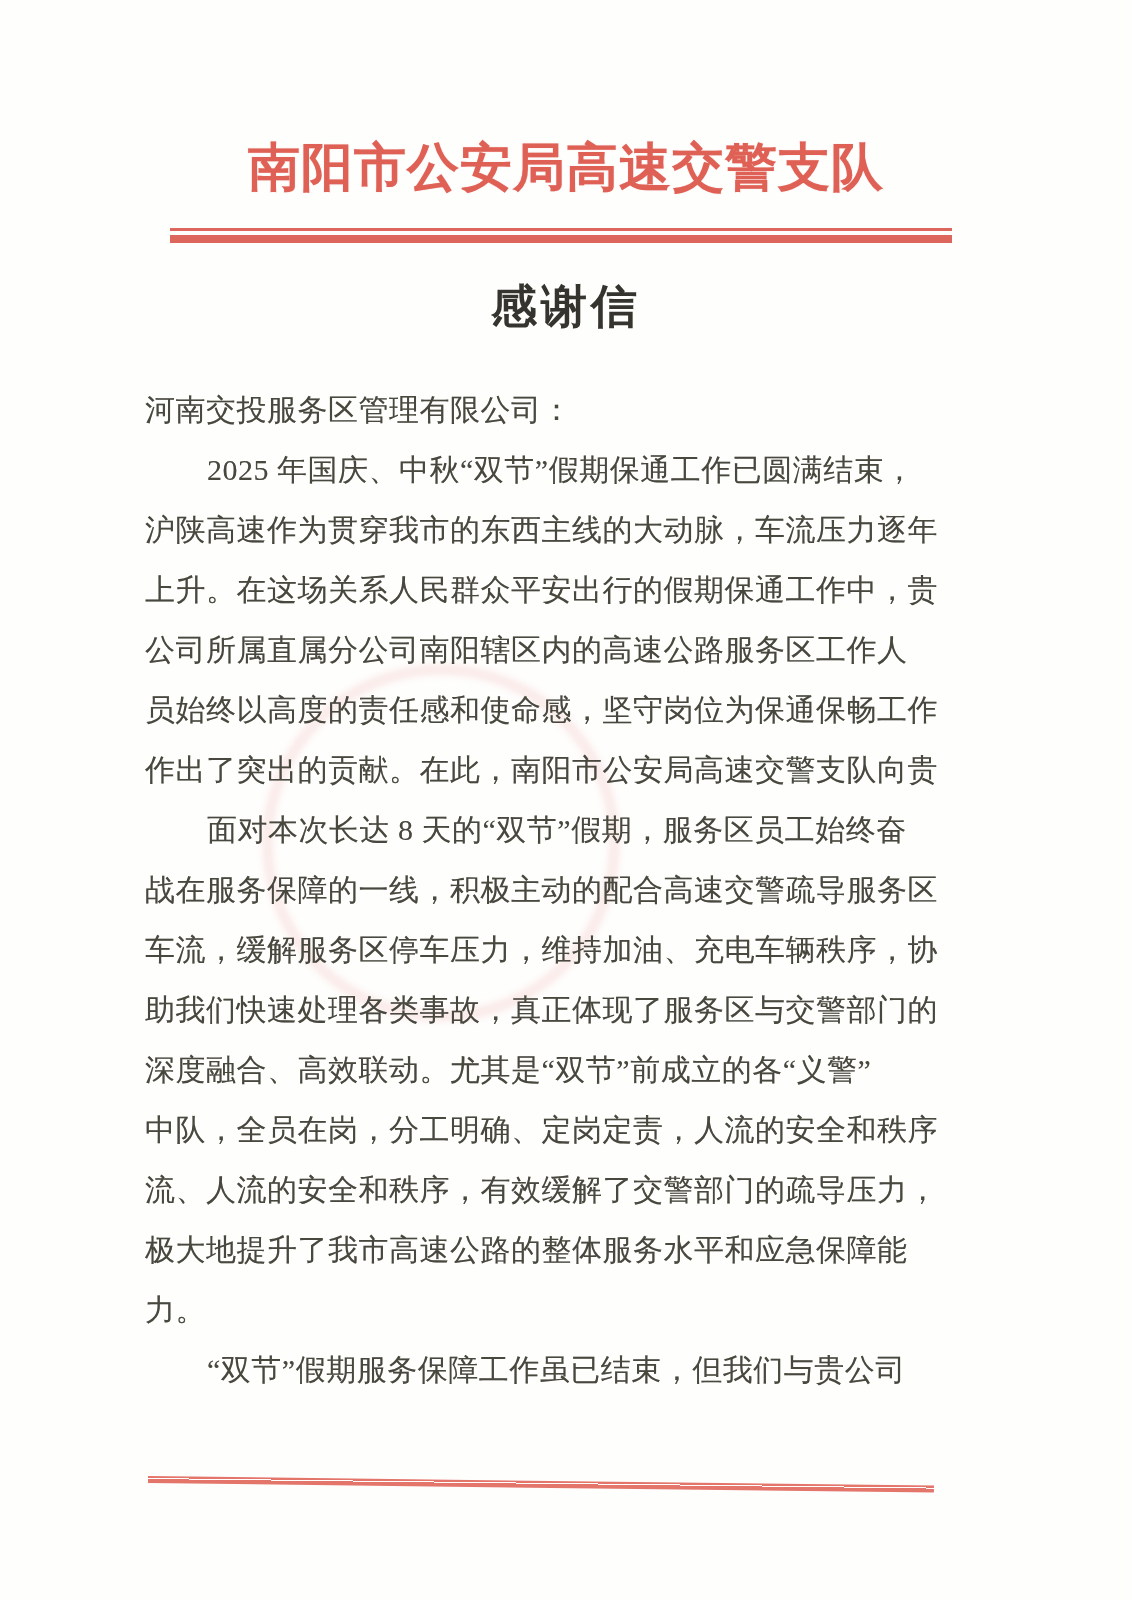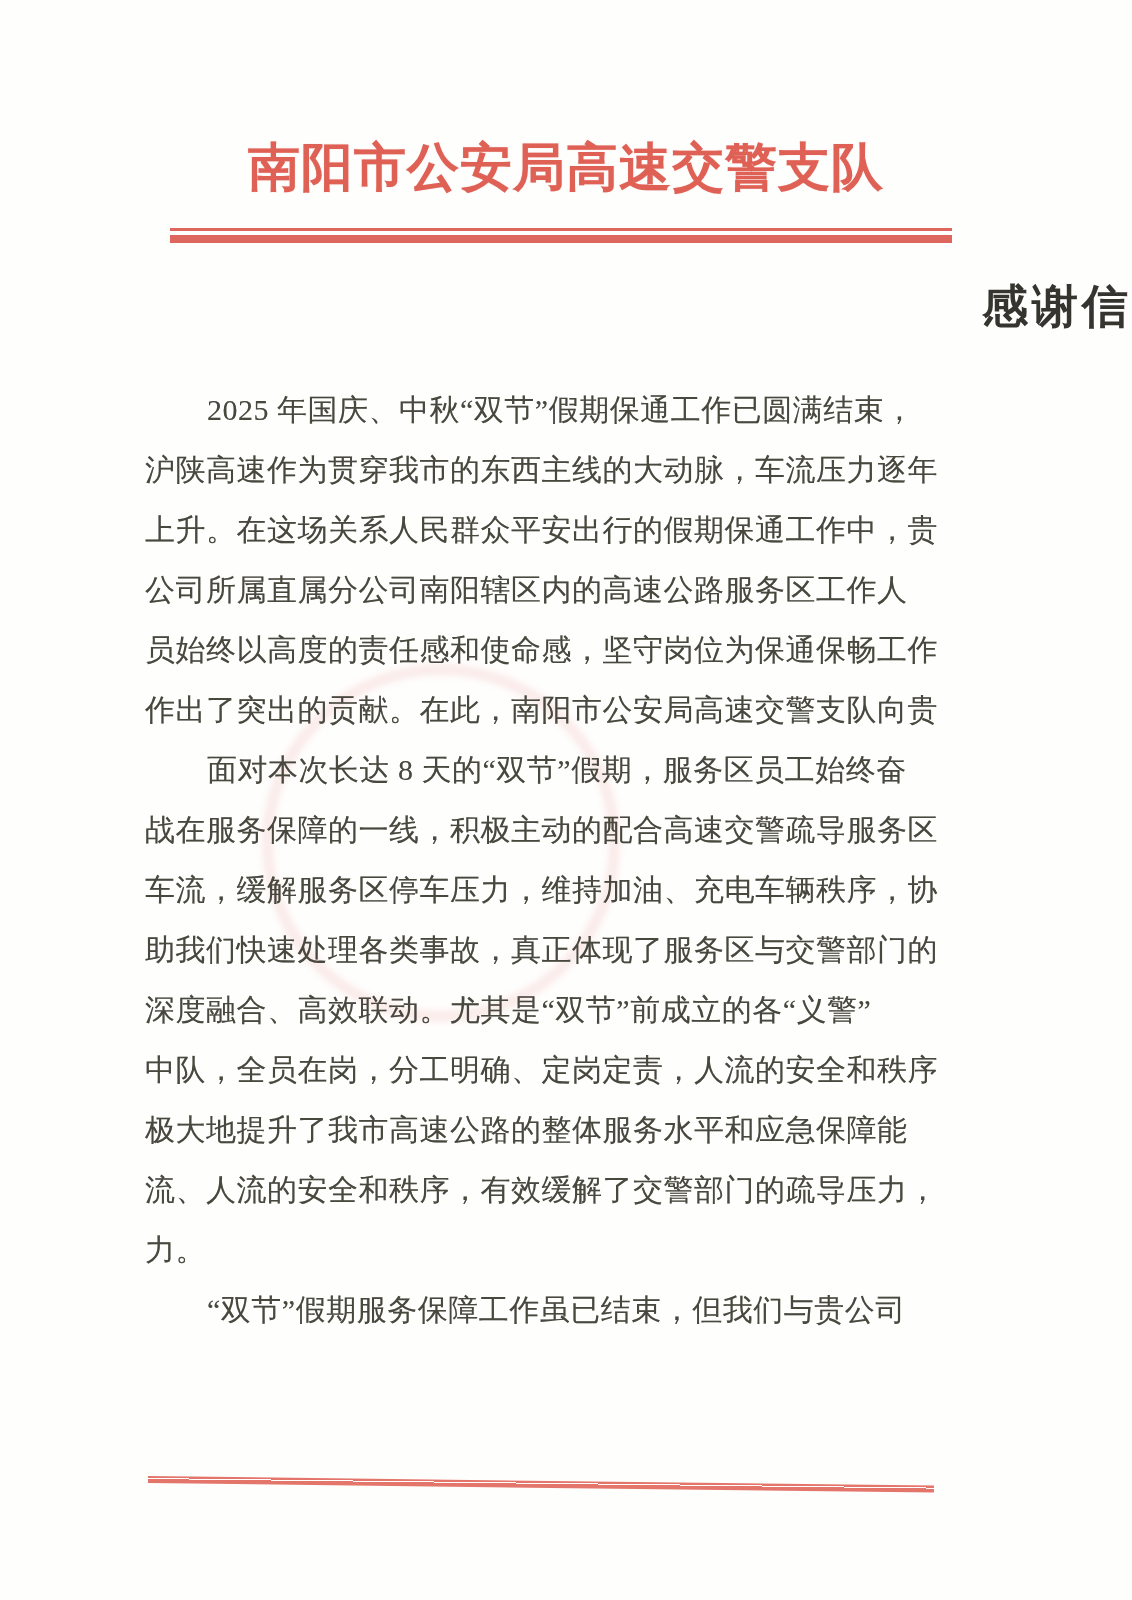--- a/index.html
+++ b/index.html
@@ -43,21 +43,21 @@
     left: 170px;
     width: 782px;
     height: 8px;
     background: var(--rule, #dd675d);
   }
   .letter-title {
     position: absolute;
     top: 276px;
     left: 0;
     width: 100%;
-    text-align: right;
+    text-align: center;
     font-size: 46px;
     font-weight: bold;
     letter-spacing: 4px;
     color: #35342f;
   }
   .seal-imprint {
     position: absolute;
     top: 664px;
     left: 262px;
     width: 336px;
@@ -112,33 +112,34 @@
 
   <div class="rule-thin"></div>
 
   <div class="rule-thick"></div>
 
   <div class="letter-title">感谢信</div>
 
   <div class="seal-imprint"></div>
 
   <div class="letter-body">
+      <div class="body-line">河南交投服务区管理有限公司：</div>
       <div class="body-line indent">2025 年国庆、中秋“双节”假期保通工作已圆满结束，</div>
       <div class="body-line">沪陕高速作为贯穿我市的东西主线的大动脉，车流压力逐年</div>
       <div class="body-line">上升。在这场关系人民群众平安出行的假期保通工作中，贵</div>
       <div class="body-line">公司所属直属分公司南阳辖区内的高速公路服务区工作人</div>
       <div class="body-line">员始终以高度的责任感和使命感，坚守岗位为保通保畅工作</div>
       <div class="body-line">作出了突出的贡献。在此，南阳市公安局高速交警支队向贵</div>
       <div class="body-line indent">面对本次长达 8 天的“双节”假期，服务区员工始终奋</div>
       <div class="body-line">战在服务保障的一线，积极主动的配合高速交警疏导服务区</div>
       <div class="body-line">车流，缓解服务区停车压力，维持加油、充电车辆秩序，协</div>
       <div class="body-line">助我们快速处理各类事故，真正体现了服务区与交警部门的</div>
       <div class="body-line">深度融合、高效联动。尤其是“双节”前成立的各“义警”</div>
       <div class="body-line">中队，全员在岗，分工明确、定岗定责，人流的安全和秩序</div>
+      <div class="body-line">流、人流的安全和秩序，有效缓解了交警部门的疏导压力，</div>
       <div class="body-line">极大地提升了我市高速公路的整体服务水平和应急保障能</div>
-      <div class="body-line">流、人流的安全和秩序，有效缓解了交警部门的疏导压力，</div>
       <div class="body-line">力。</div>
       <div class="body-line indent">“双节”假期服务保障工作虽已结束，但我们与贵公司</div>
     </div>
 
   <div class="footer-rule"></div>
 
 </div>
 
 </body></html>

